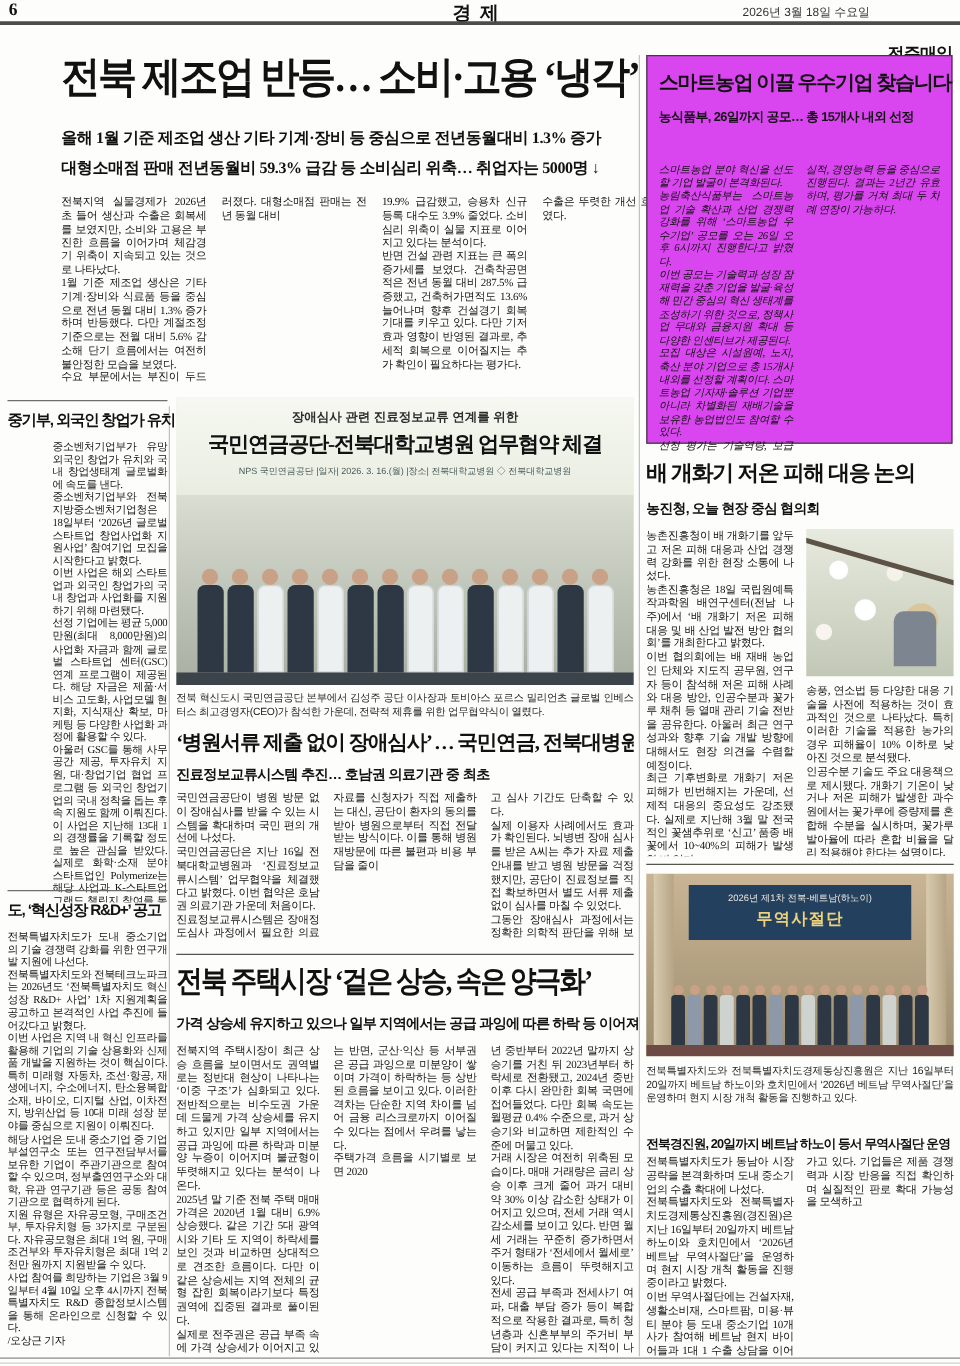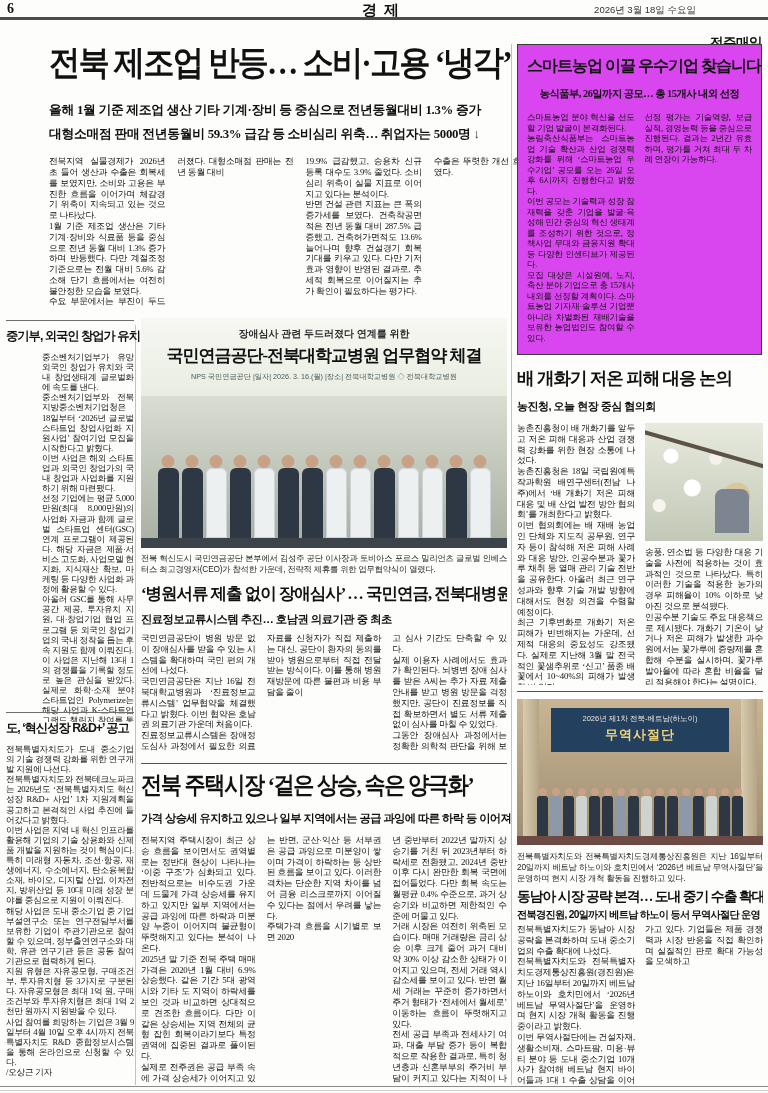--- a/index.html
+++ b/index.html
@@ -57,22 +57,22 @@
 
   .housing{position:absolute;left:141px;top:769px;width:366px;}
   .housing-h{font-size:24px;font-weight:bold;letter-spacing:-1.5px;white-space:nowrap;transform:scaleX(0.88);transform-origin:left;}
   .housing-sub{margin-top:10px;font-family:"Liberation Sans",sans-serif;font-size:11.3px;font-weight:bold;letter-spacing:-0.6px;white-space:nowrap;}
   .housing-body{margin-top:9px;height:252px;overflow:hidden;column-count:3;column-gap:11px;column-fill:auto;font-size:8.8px;line-height:10.8px;letter-spacing:-0.2px;}
   .housing-body .colblock{break-after:column;}
 
   
   .box-sf{position:absolute;left:517px;top:44px;width:245px;height:311px;border:1px solid #3c3c38;box-sizing:border-box;padding:11px 9px 8px;background:#d946ef;}
   .sf-h{text-align:center;font-size:16px;font-weight:bold;letter-spacing:-1px;white-space:nowrap;}
-  .sf-sub{text-align:center;font-family:Liberation Serif, serif;font-size:10.3px;font-weight:bold;letter-spacing:-0.5px;margin-top:10px;white-space:nowrap;}
-  .sf-body{margin-top:11px;height:232px;overflow:hidden;column-count:2;column-gap:10px;column-fill:auto;font-size:8.5px;line-height:10.5px;letter-spacing:-0.2px;}
+  .sf-sub{text-align:left;font-family:Liberation Sans, sans-serif;font-size:10.3px;font-weight:bold;letter-spacing:-0.5px;margin-top:10px;white-space:nowrap;}
+  .sf-body{margin-top:29px;height:232px;overflow:hidden;column-count:2;column-gap:10px;column-fill:auto;font-size:8.5px;line-height:10.5px;letter-spacing:-0.2px;font-style:italic;}
   .sf-body .colblock{break-after:column;}
 
   .pear{position:absolute;left:517px;top:366px;width:246px;}
   .pear-h{font-size:17.5px;font-weight:bold;letter-spacing:-1px;white-space:nowrap;}
   .pear-sub{margin-top:9px;font-family:"Liberation Sans",sans-serif;font-size:11px;font-weight:bold;letter-spacing:-0.5px;}
   .pear-cols{margin-top:9px;display:flex;gap:10px;height:262px;overflow:hidden;}
   .pear-col{width:118px;font-size:8.8px;line-height:10.8px;letter-spacing:-0.2px;}
   .photo-pear{width:118px;height:118px;margin-bottom:6px;position:relative;overflow:hidden;background:
      radial-gradient(circle at 78% 62%, #d9c69c 0 13px, rgba(0,0,0,0) 14px),
      radial-gradient(circle at 22% 28%, #ffffff 0 7px, rgba(0,0,0,0) 8px),
@@ -155,21 +155,21 @@
 전북특별자치도와 전북테크노파크는 2026년도 ‘전북특별자치도 혁신성장 R&amp;D+ 사업’ 1차 지원계획을 공고하고 본격적인 사업 추진에 들어갔다고 밝혔다.
 이번 사업은 지역 내 혁신 인프라를 활용해 기업의 기술 상용화와 신제품 개발을 지원하는 것이 핵심이다. 특히 미래형 자동차, 조선·항공, 재생에너지, 수소에너지, 탄소융복합소재, 바이오, 디지털 산업, 이차전지, 방위산업 등 10대 미래 성장 분야를 중심으로 지원이 이뤄진다.
 해당 사업은 도내 중소기업 중 기업부설연구소 또는 연구전담부서를 보유한 기업이 주관기관으로 참여할 수 있으며, 정부출연연구소와 대학, 유관 연구기관 등은 공동 참여기관으로 협력하게 된다.
 지원 유형은 자유공모형, 구매조건부, 투자유치형 등 3가지로 구분된다. 자유공모형은 최대 1억 원, 구매조건부와 투자유치형은 최대 1억 2천만 원까지 지원받을 수 있다.
 사업 참여를 희망하는 기업은 3월 9일부터 4월 10일 오후 4시까지 전북특별자치도 R&amp;D 종합정보시스템을 통해 온라인으로 신청할 수 있다.
 /오상근 기자</div>
   </div>
 
   <div class="photo-mou">
     <div class="mou-banner">
-      <div class="mou-b1">장애심사 관련 두드러졌다 연계를 위한</div>
+      <div class="mou-b1">장애심사 관련 진료정보교류 연계를 위한</div>
       <div class="mou-b2">국민연금공단-전북대학교병원 업무협약 체결</div>
       <div class="mou-b3">NPS 국민연금공단   |일자| 2026. 3. 16.(월)   |장소| 전북대학교병원   ◇ 전북대학교병원</div>
     </div>
     <div class="mou-people">
       <div class="crowd">
         <span class="fig suit"></span>
         <span class="fig suit"></span>
         <span class="fig coat"></span>
         <span class="fig suit"></span>
         <span class="fig coat"></span>
@@ -274,21 +274,20 @@
       <span class="fig sm gray"></span>
       <span class="fig sm suit"></span>
       <span class="fig sm lt"></span>
       <span class="fig sm suit"></span>
       <span class="fig sm suit"></span>
     </div>
     <div class="vn-floor"></div>
   </div>
   <div class="cap cap-vn">전북특별자치도와 전북특별자치도경제통상진흥원은 지난 16일부터 20일까지 베트남 하노이와 호치민에서 ‘2026년 베트남 무역사절단’을 운영하며 현지 시장 개척 활동을 진행하고 있다.</div>
 
-  <div class="vn-h">동남아 시장 공략 본격… 도내 중기 수출 확대</div>
   <div class="vn-sub">전북경진원, 20일까지 베트남 하노이 등서 무역사절단 운영</div>
   <div class="vn-body">
     <div class="colblock paras">전북특별자치도가 동남아 시장 공략을 본격화하며 도내 중소기업의 수출 확대에 나섰다.
 전북특별자치도와 전북특별자치도경제통상진흥원(경진원)은 지난 16일부터 20일까지 베트남 하노이와 호치민에서 ‘2026년 베트남 무역사절단’을 운영하며 현지 시장 개척 활동을 진행 중이라고 밝혔다.
 이번 무역사절단에는 건설자재, 생활소비재, 스마트팜, 미용·뷰티 분야 등 도내 중소기업 10개사가 참여해 베트남 현지 바이어들과 1대 1 수출 상담을 이어가고 있다. 기업들은 제품 경쟁력과 시장 반응을 직접 확인하며 실질적인 판로 확대 가능성을 모색하고</div>
 
   </div>
 
   <div class="hline bottom-rule1"></div>
   <div class="hline bottom-rule2"></div>

